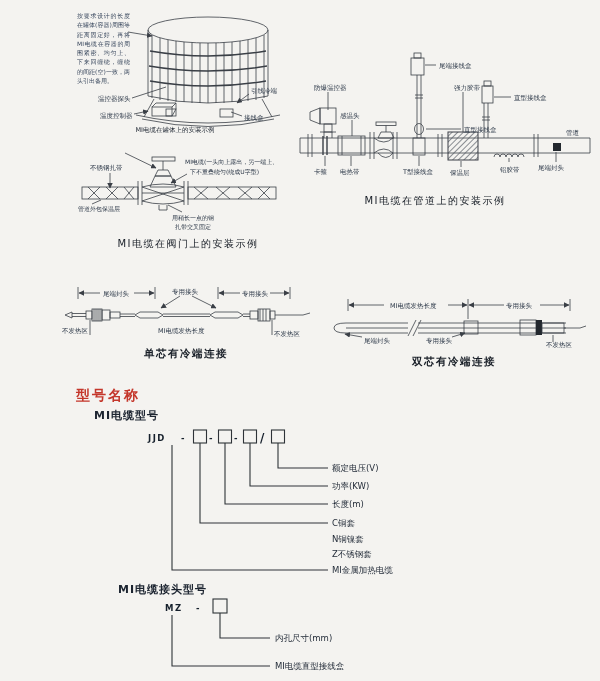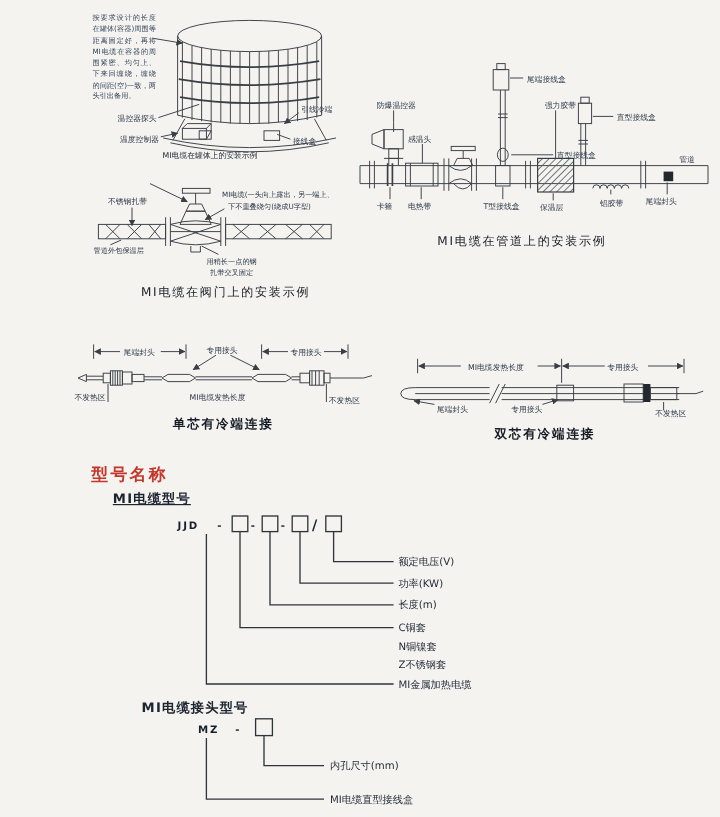--- a/index.html
+++ b/index.html
@@ -5,21 +5,21 @@
   html,body{margin:0;padding:0;}
   body{font-family:"DejaVu Sans",sans-serif;background:#e8e8e8;}
   .canvas{position:relative;width:600px;height:681px;background:#f4f3f0;overflow:hidden;}
   svg{position:absolute;overflow:visible;}
   svg text{fill:#2c3848;font-family:"DejaVu Sans",sans-serif;}
   .note{position:absolute;left:77px;top:11px;width:53px;font-size:6px;line-height:1.55;
         color:#37465c;text-align:justify;}
   .red-heading{position:absolute;left:76px;top:387px;font-size:14px;font-weight:bold;
         color:#c4372b;letter-spacing:2px;}
   .sub-heading{position:absolute;font-size:11px;font-weight:bold;color:#1c2430;letter-spacing:1px;}
-  .sub-heading.cable{left:94px;top:408px;text-decoration:underline;}
+  .sub-heading.cable{left:94px;top:408px;}
   .sub-heading.joint{left:98px;top:582px;margin-left:20px;}
   .lbl{font-size:6.5px;}
   .lbl-sm{font-size:6px;}
   .cap-sm{font-size:6.5px;fill:#1c2430;}
   .cap{font-size:10px;fill:#171d26;letter-spacing:1.5px;}
   .cap2{font-size:10.5px;fill:#171d26;font-weight:bold;letter-spacing:1.5px;}
   .mlbl{font-size:8.5px;fill:#1f2835;}
   .code{font-size:8.5px;font-weight:bold;letter-spacing:1.5px;fill:#16202c;}
   .ln{stroke:#3a3f46;stroke-width:0.8;fill:none;}
   .ln2{stroke:#3a3f46;stroke-width:1.4;fill:none;}

